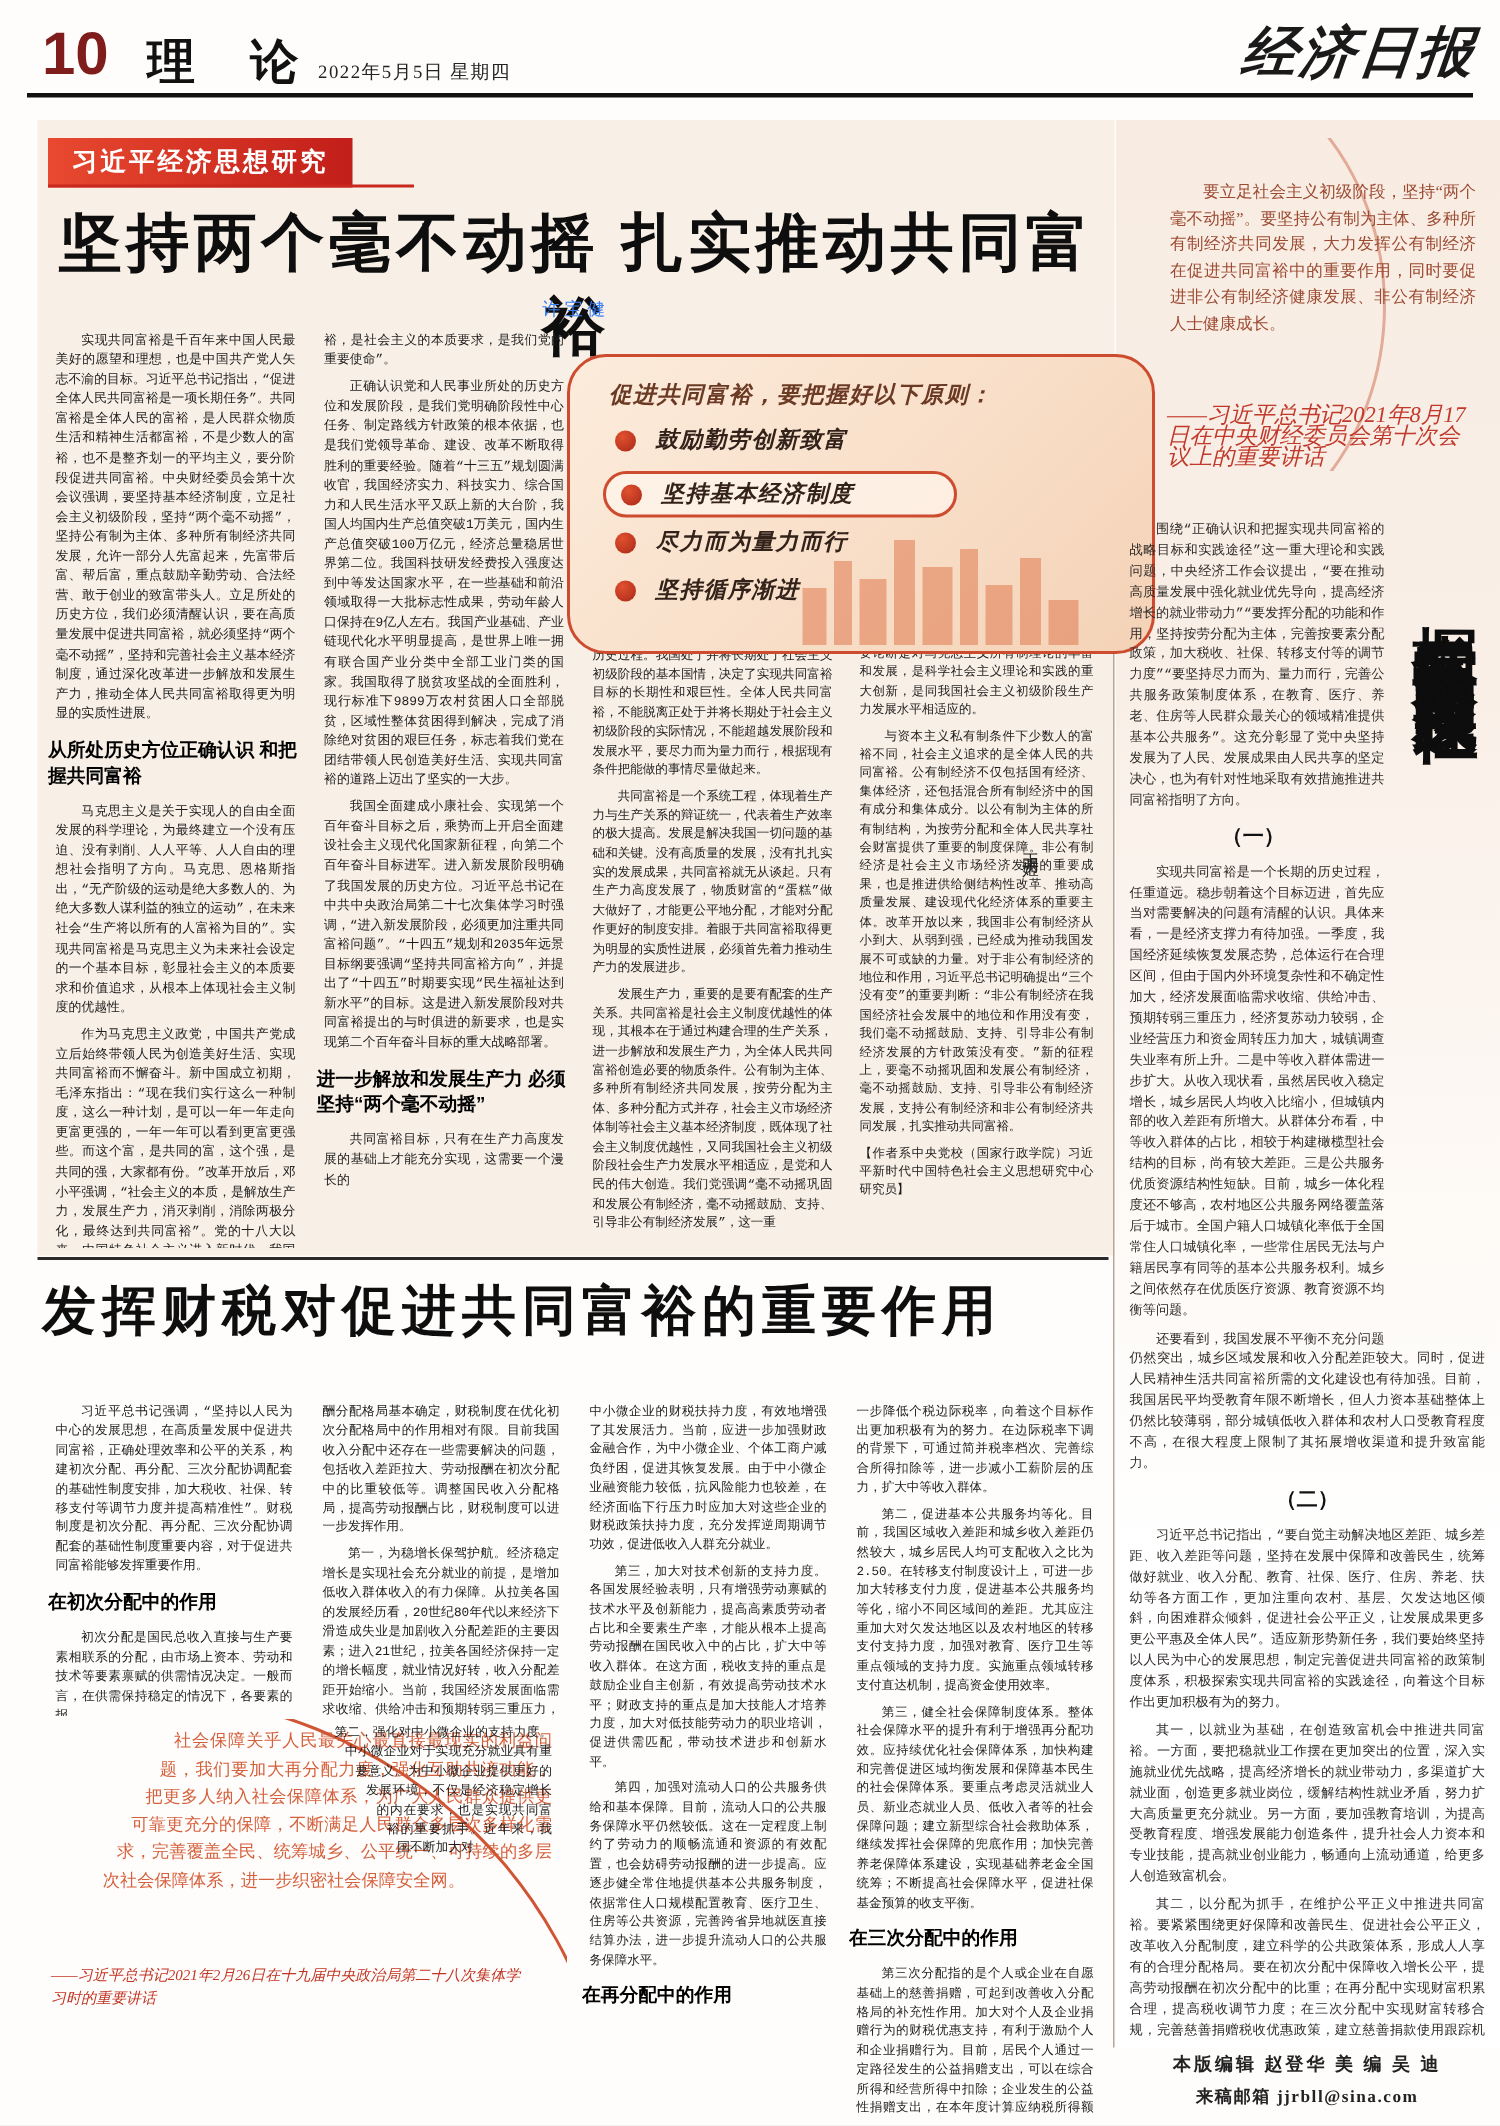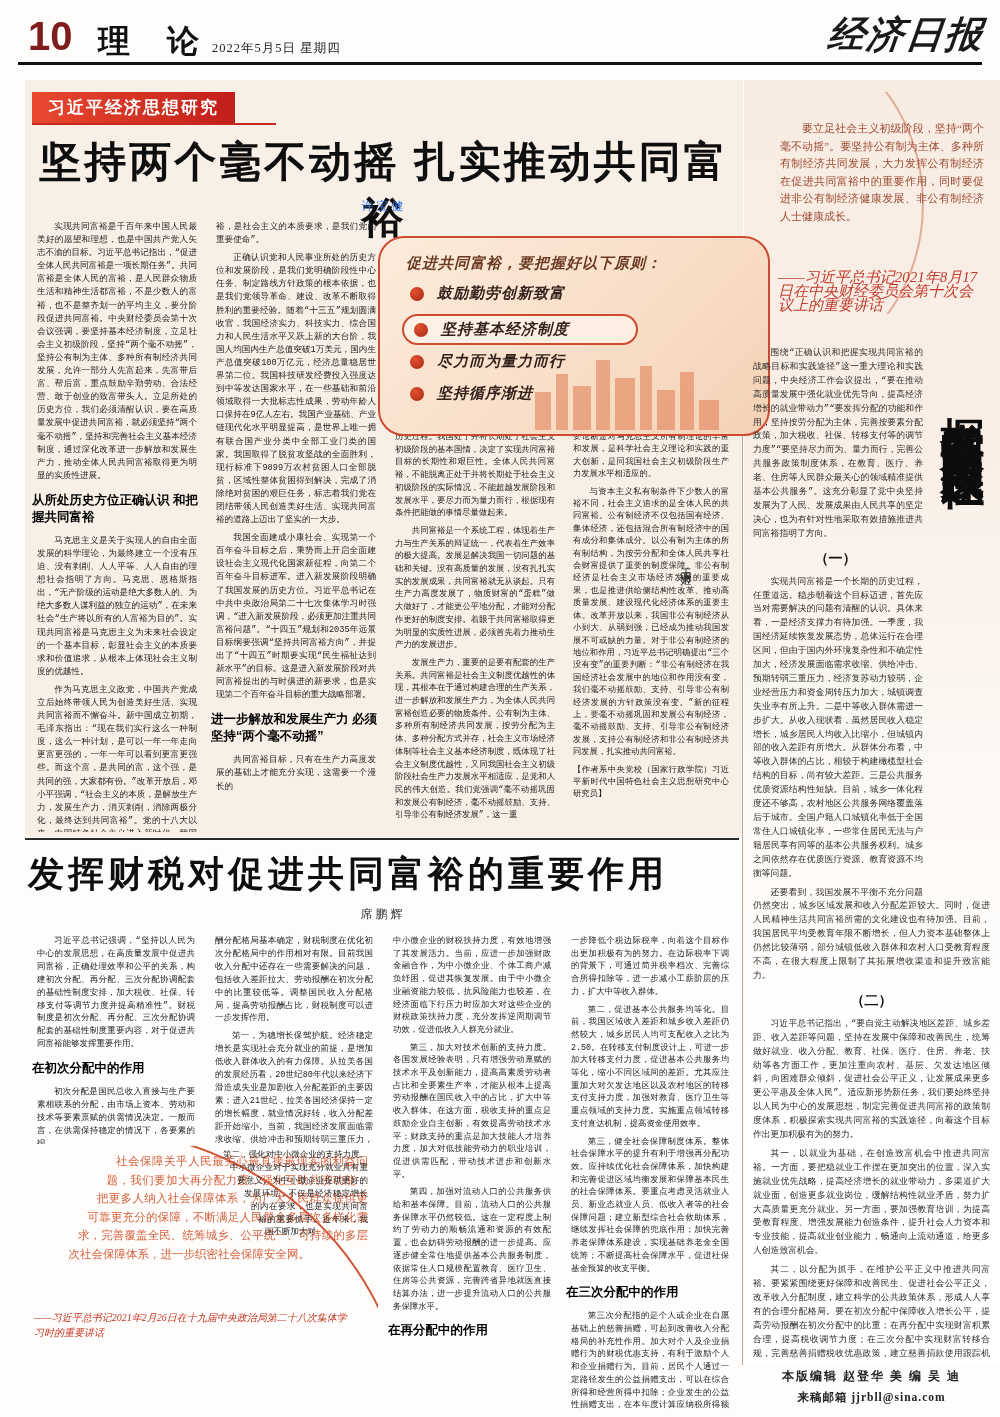--- a/index.html
+++ b/index.html
@@ -188,21 +188,20 @@
         <p class="bp">其三，以服务为保障，在促进人的全面发展中推进共同富裕。要促进基本公共服务均等化，做好困难群众兜底保障，推动优质公共服务资源向基层延伸、向农村覆盖、向边远地区和生活困难群众倾斜。通过高效精准提供优质公共服务，加快优质医疗资源扩容和区域均衡布局，推进城乡义务教育一体化发展。</p>
       </div>
   </div>
   <div class="r-author">王明姬</div>
   <div class="credits">
     <div>本版编辑  赵登华    美  编  吴  迪</div>
     <div class="mail">来稿邮箱  jjrbll@sina.com</div>
   </div>
 
   <div class="b-title">发挥财税对促进共同富裕的重要作用</div>
-  <div class="b-byline">席鹏辉</div>
 
   <div class="col b-col1">
     <div>
         <p class="bp">习近平总书记强调，“坚持以人民为中心的发展思想，在高质量发展中促进共同富裕，正确处理效率和公平的关系，构建初次分配、再分配、三次分配协调配套的基础性制度安排，加大税收、社保、转移支付等调节力度并提高精准性”。财税制度是初次分配、再分配、三次分配协调配套的基础性制度重要内容，对于促进共同富裕能够发挥重要作用。</p>
       </div>
     <h3 class="subhead">在初次分配中的作用</h3>
     <div>
         <p class="bp">初次分配是国民总收入直接与生产要素相联系的分配，由市场上资本、劳动和技术等要素禀赋的供需情况决定。一般而言，在供需保持稳定的情况下，各要素的报</p>
       </div>
   </div>

